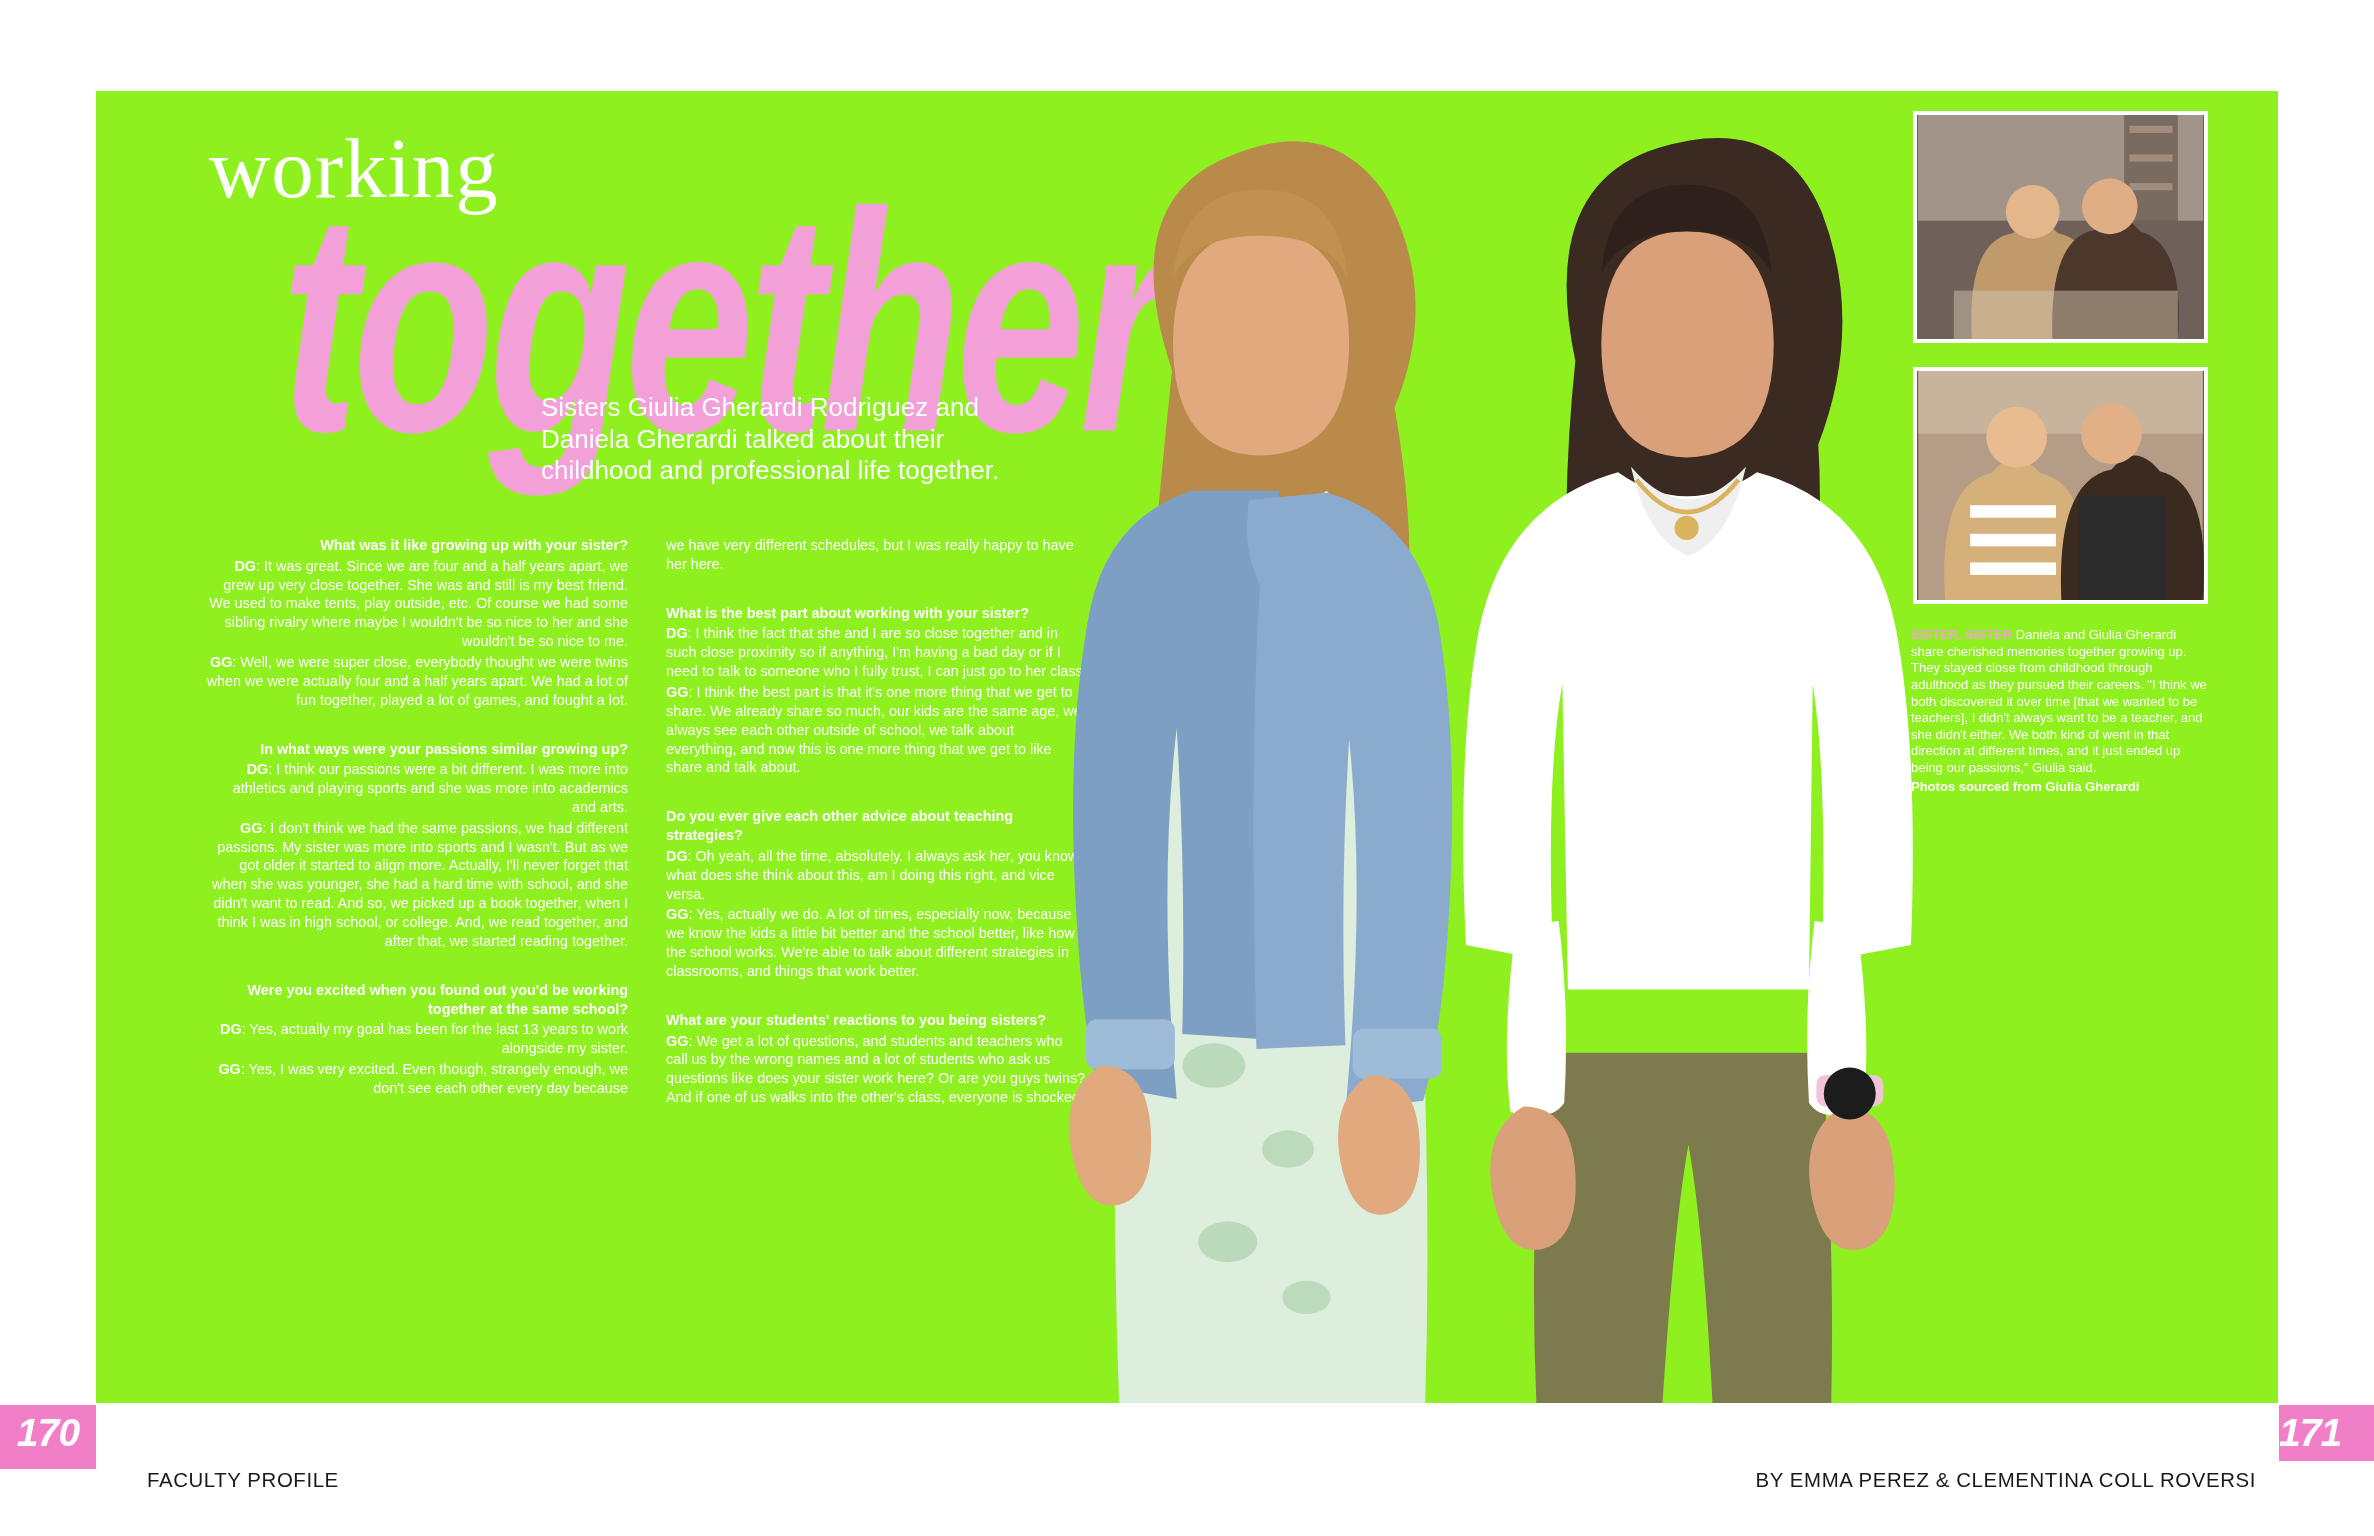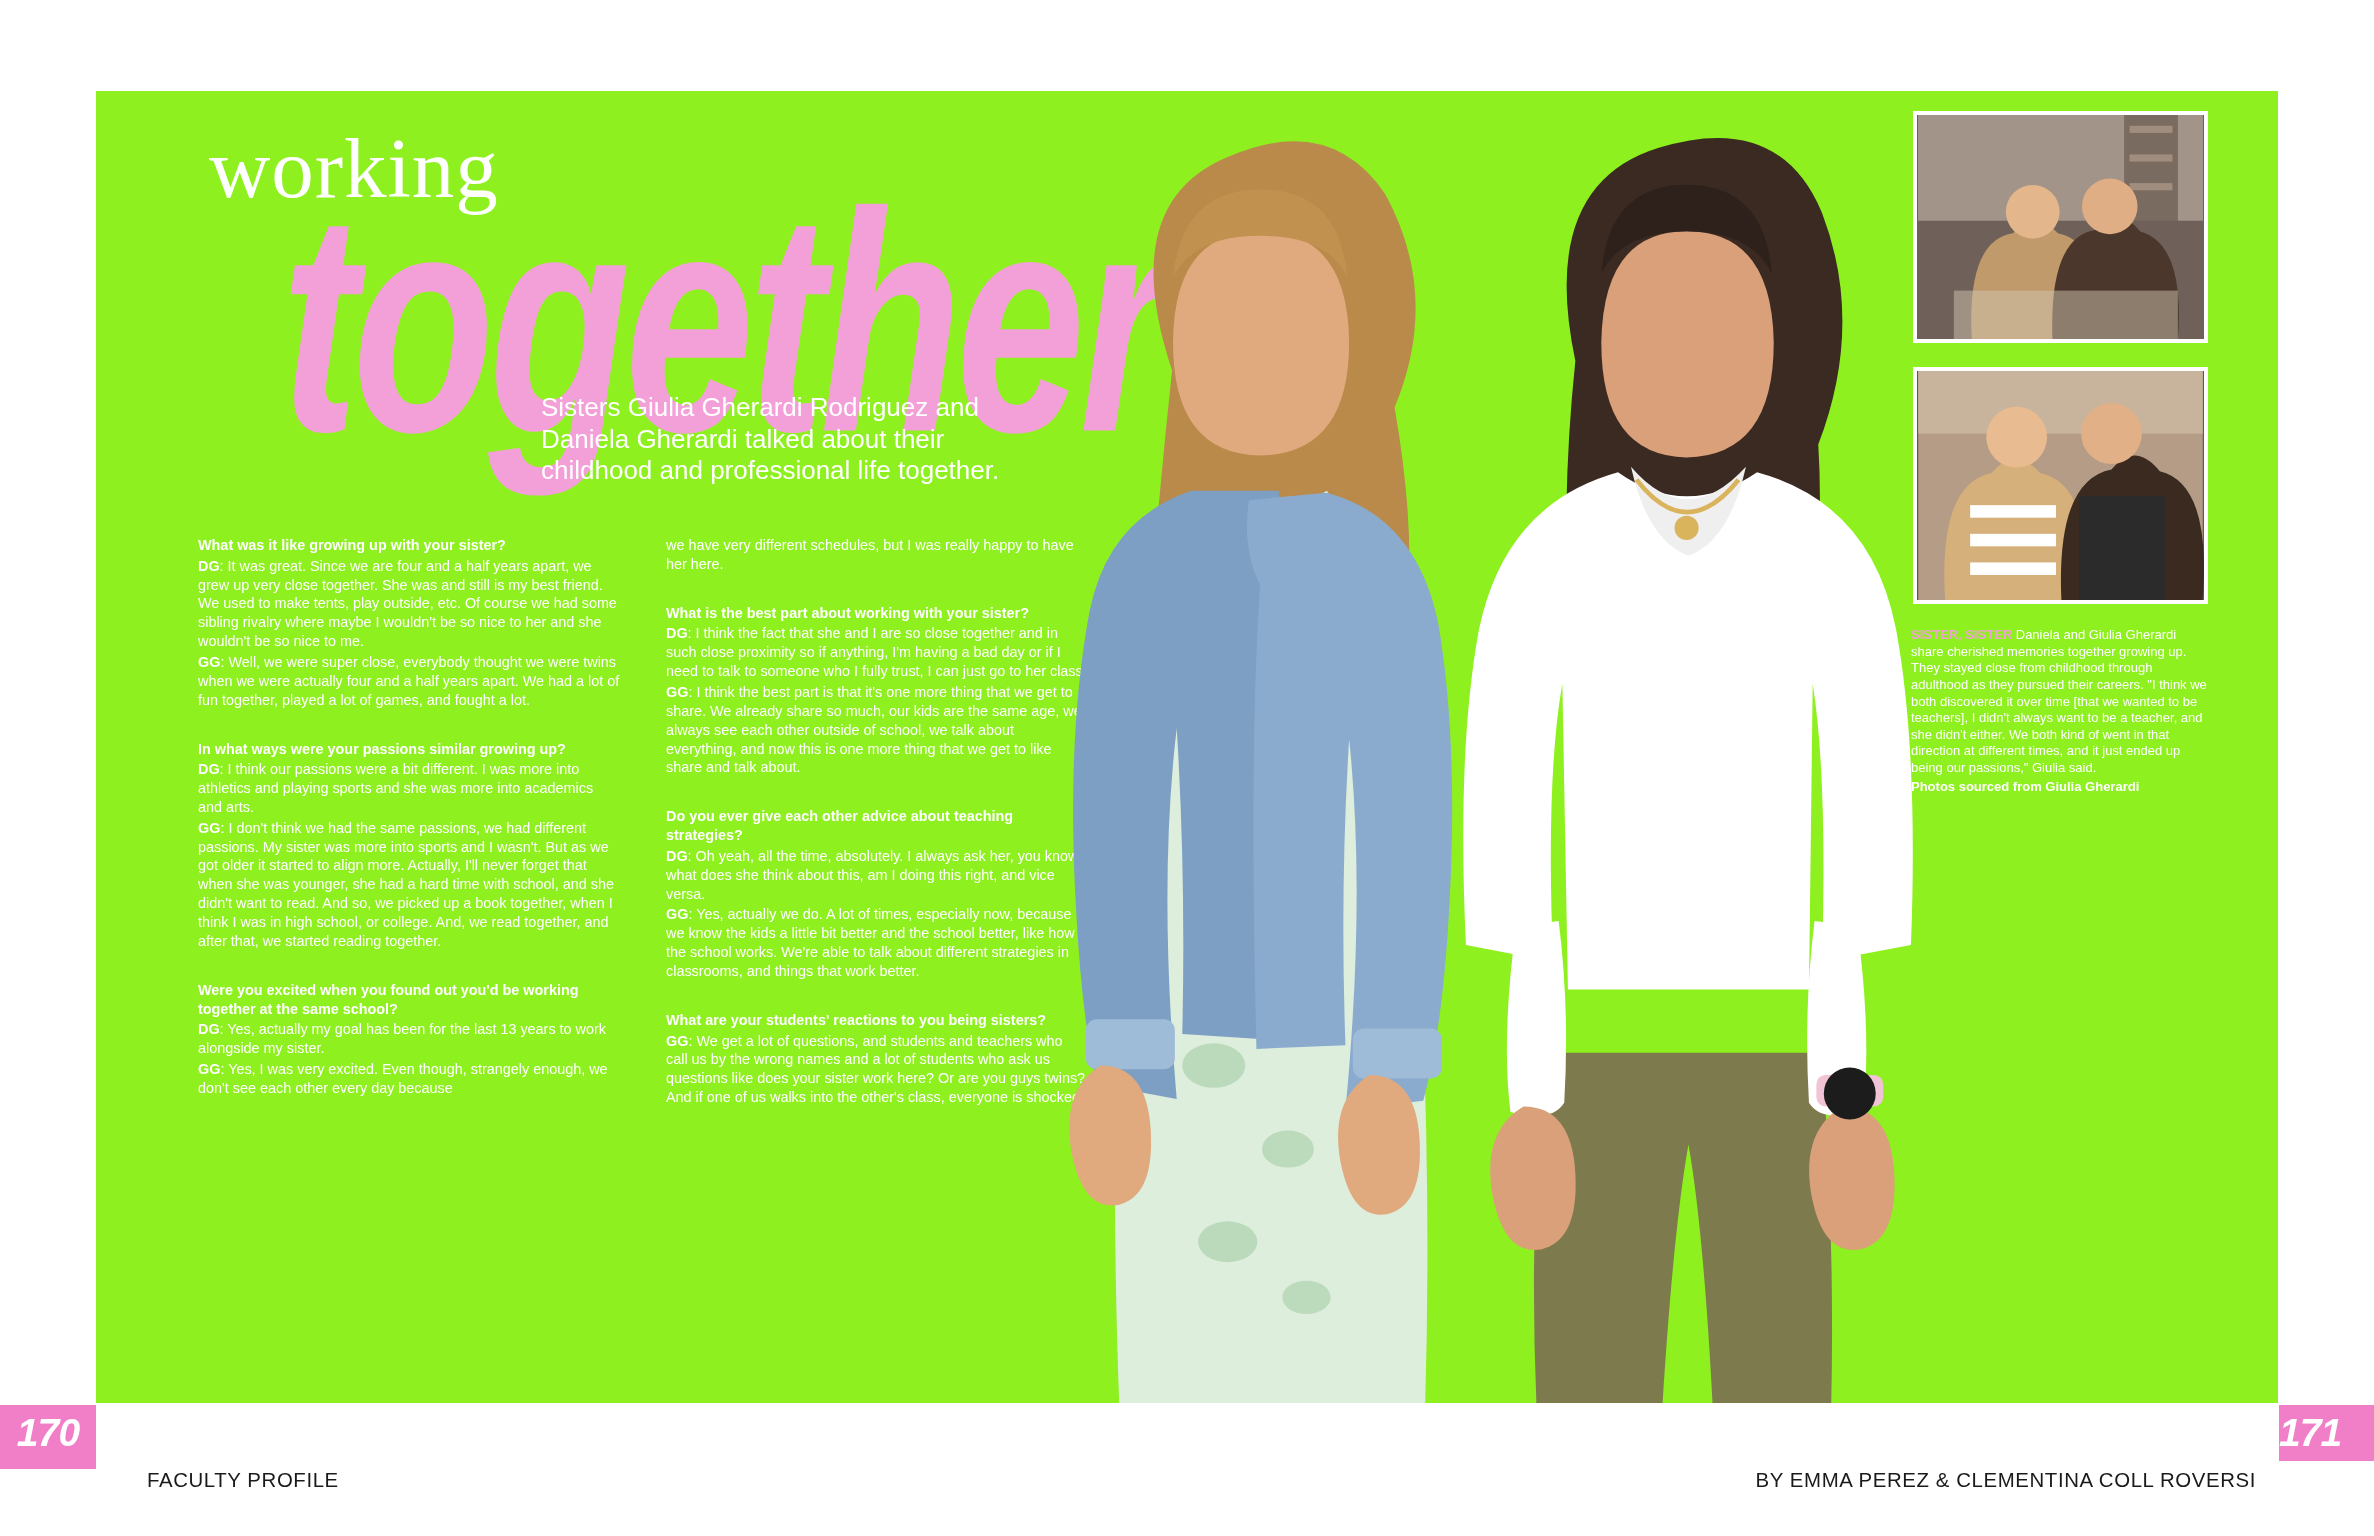--- a/index.html
+++ b/index.html
@@ -37,21 +37,21 @@
     transform:scaleY(1.35); transform-origin:left top;
   }
   .deck {
     position:absolute; left:445px; top:301px; width:482px;
     font-size:26px; line-height:1.22; color:#ffffff;
   }
 
   
   .cols { position:absolute; left:102px; top:445px; width:890px; height:816px; }
   .col { position:absolute; top:0; width:422px; font-size:14.4px; line-height:1.31; color:#ffffff; }
-  .col.left { left:0; }
+  .col.left { left:8px;text-align:right; }
   .col.right { left:468px; }
   .q { font-weight:bold; margin-top:30px; margin-bottom:1.9px; display:block; }
   .q:first-child { margin-top:0; }
   .a { display:block; margin-bottom:1.9px; }
   .a b { font-weight:bold; }
 
   
   .main-photo {
     position:absolute; left:886px; top:0px; width:992px; height:1313px;
     overflow:hidden;

